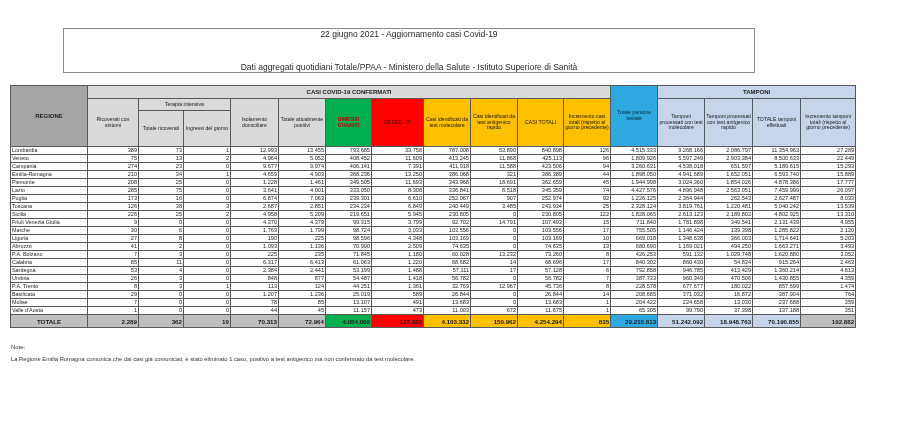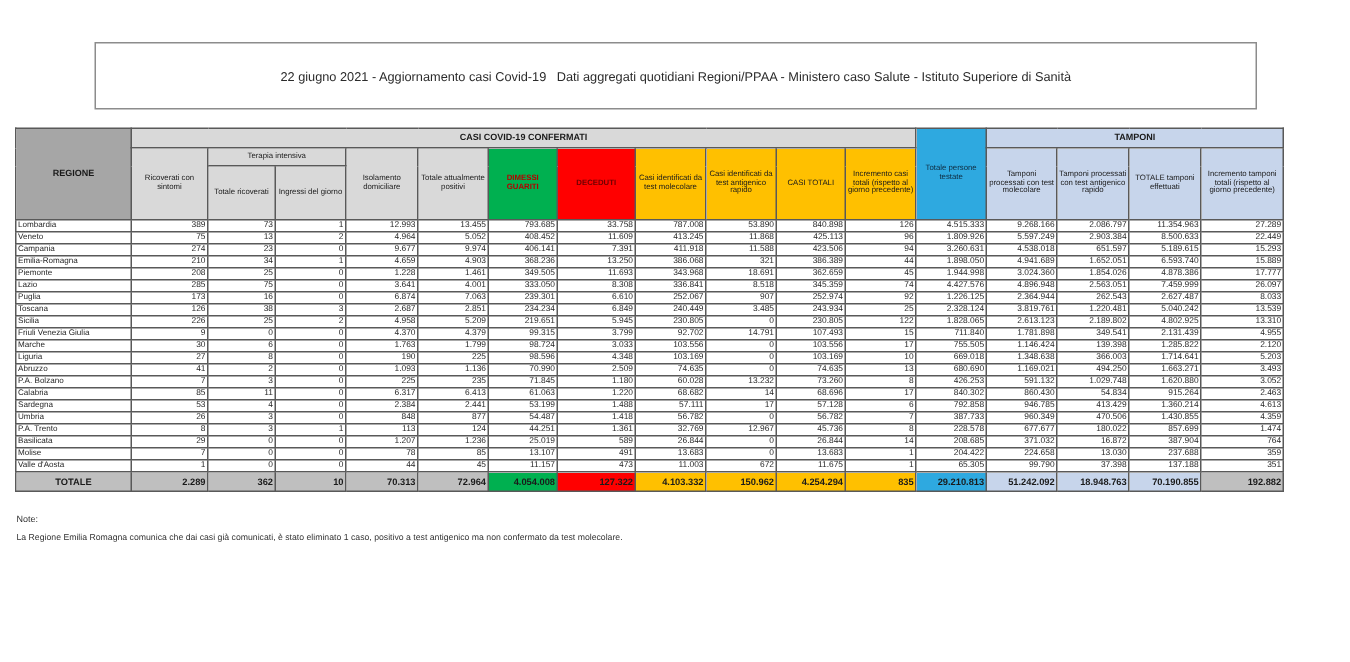--- a/index.html
+++ b/index.html
@@ -6,23 +6,23 @@
     --green:#00B050; --red:#FF0000; --yellow:#FFC000; --teal:#2EA9E0;
     --lightblue:#C7D5EB; --grayHeader:#D9D9D9; --grayRegion:#A6A6A6; --grayTotal:#BFBFBF;
   }
   *{box-sizing:border-box;}
   html,body{margin:0;padding:0;}
   body{
     width:900px;height:441px;background:#ffffff;position:relative;
     font-family:"Liberation Sans", sans-serif;color:#1a1a1a;overflow:hidden;
   }
   .title-box{
-    position:absolute;left:63px;top:28px;width:775px;height:45px;
+    position:absolute;left:63px;top:28px;width:692px;height:45px;
     border:1px solid #8c8c8c;background:#fff;
-    display:flex;flex-direction:row;align-items:center;justify-content:center;gap:7px;
+    display:flex;flex-direction:column;align-items:center;justify-content:space-between;gap:7px;
   }
   .title-line{font-size:8.5px;color:#2b2b2b;white-space:nowrap;}
   .table-wrap{position:absolute;left:10px;top:85px;width:847px;}
   table{border-collapse:collapse;table-layout:fixed;width:845px;}
   th,td{border:1px solid #595959;overflow:hidden;padding:0 1px;}
   thead th{
     font-size:5.2px;font-weight:normal;text-align:center;vertical-align:middle;
     background:var(--grayHeader);line-height:1.15;padding:1px;
   }
   th.banner{font-weight:bold;font-size:6px;height:13px;}
@@ -50,21 +50,21 @@
   tfoot td.t-teal{background:var(--teal);}
   tfoot td.t-lblue{background:var(--lightblue);}
   .note-label{position:absolute;left:11px;top:344px;font-size:6px;color:#333;}
   .note-text{position:absolute;left:11px;top:356px;font-size:5.8px;color:#333;white-space:nowrap;}
 </style>
 </head>
 <body>
 
 <div class="title-box">
   <div class="title-line">22 giugno 2021 - Aggiornamento casi Covid-19</div>
-  <div class="title-line">Dati aggregati quotidiani Regioni/PPAA - Ministero caso Salute - Istituto Superiore di Sanità</div>
+  <div class="title-line">Dati aggregati quotidiani Totale/PPAA - Ministero della Salute - Istituto Superiore di Sanità</div>
 </div>
 
 <div class="table-wrap">
   <table>
     <colgroup>
       <col style="width:77px">
         <col style="width:51px">
         <col style="width:45px">
         <col style="width:47px">
       <col style="width:48px">

